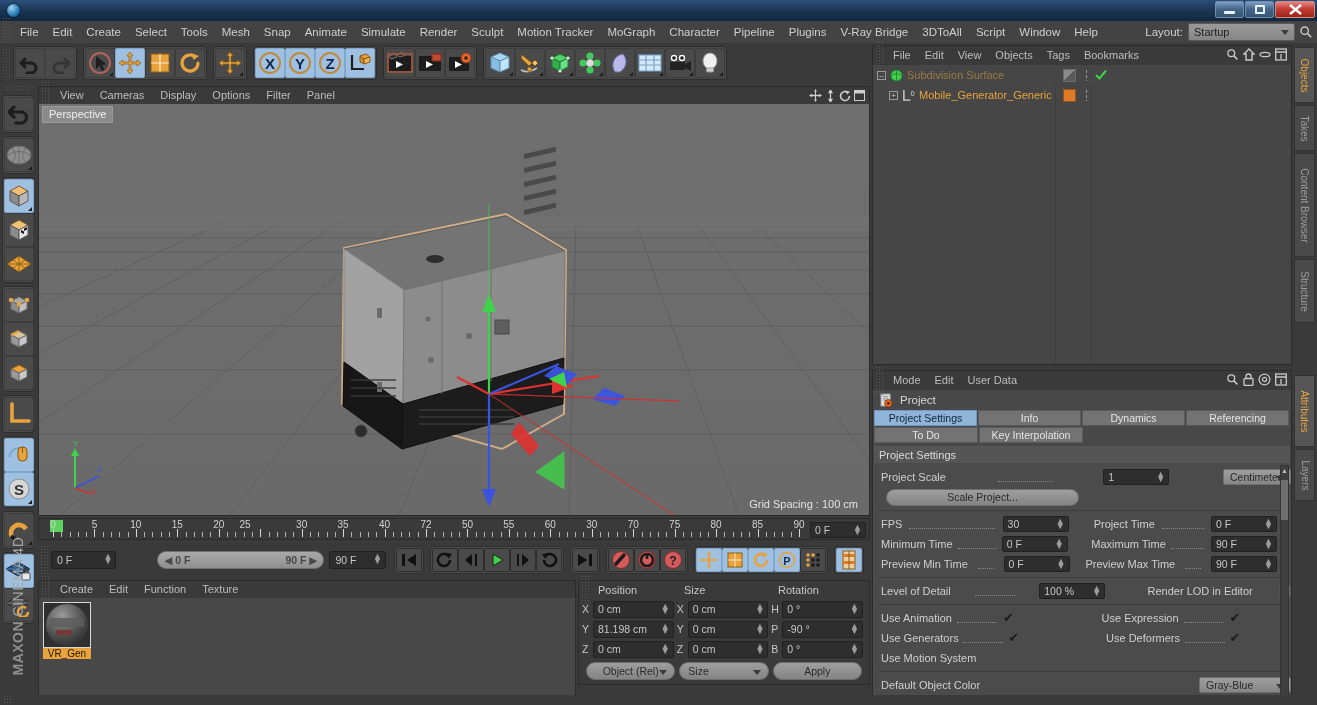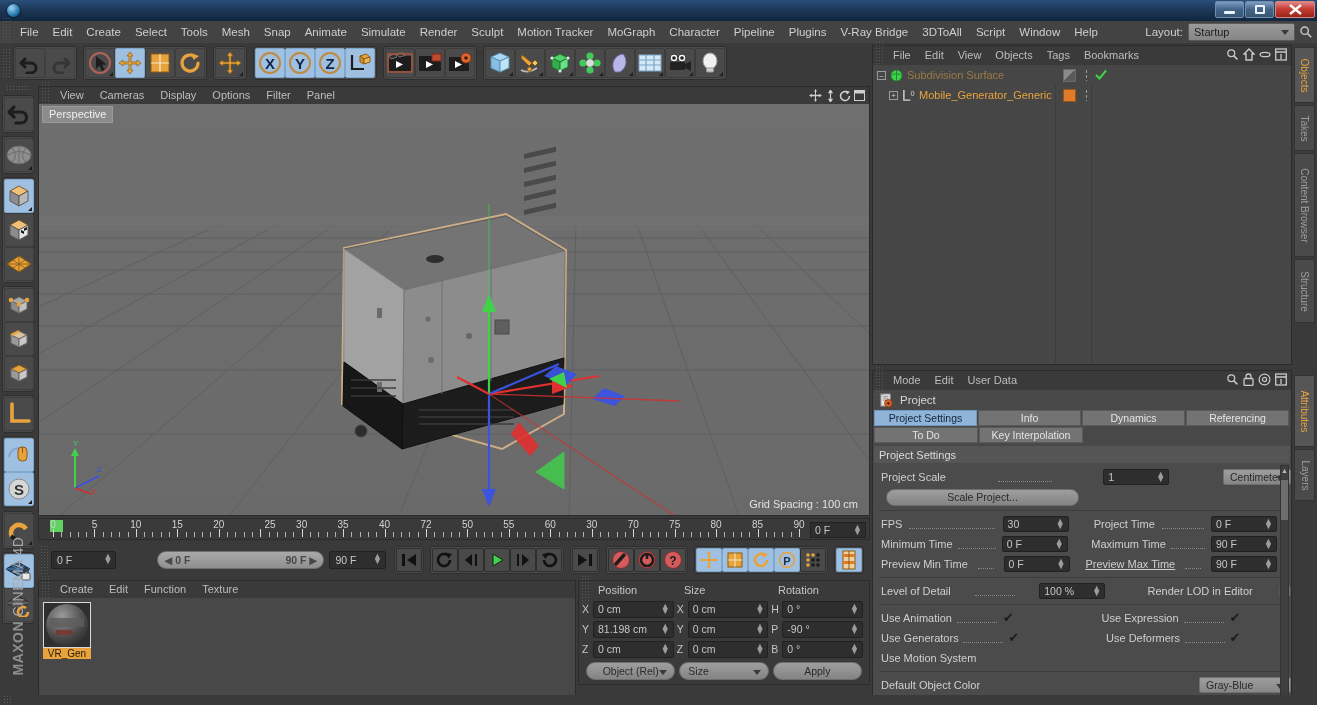--- a/index.html
+++ b/index.html
@@ -909,21 +909,21 @@
         <div class="tl-tick" style="left: 716.844px;"></div>
         <div class="tl-tick" style="left: 725.133px;"></div>
         <div class="tl-tick" style="left: 733.422px;"></div>
         <div class="tl-tick" style="left: 741.711px;"></div>
         <div class="tl-tick maj" style="left: 750px;"></div>
         <div class="tl-num" style="left: 4px;">0</div>
         <div class="tl-num" style="left: 45.4444px;">5</div>
         <div class="tl-num" style="left: 86.8889px;">10</div>
         <div class="tl-num" style="left: 128.333px;">15</div>
         <div class="tl-num" style="left: 169.778px;">20</div>
-        <div class="tl-num" style="left: 221px;">25</div>
+        <div class="tl-num" style="left: 196px;">25</div>
         <div class="tl-num" style="left: 252.667px;">30</div>
         <div class="tl-num" style="left: 294.111px;">35</div>
         <div class="tl-num" style="left: 335.556px;">40</div>
         <div class="tl-num" style="left: 377px;">72</div>
         <div class="tl-num" style="left: 418.444px;">50</div>
         <div class="tl-num" style="left: 459.889px;">55</div>
         <div class="tl-num" style="left: 501.333px;">60</div>
         <div class="tl-num" style="left: 542.778px;">30</div>
         <div class="tl-num" style="left: 584.222px;">70</div>
         <div class="tl-num" style="left: 625.667px;">75</div>
@@ -1335,21 +1335,21 @@
           </div>
       </div>
 
       <div class="prow">
         <span class="plab">Preview Min Time</span>
         <span class="dots" style="max-width:16px;"></span>
         <div class="pfield" style="width:66px;">
             <span>0 F</span>
             <span class="stepper">▲<br>▼</span>
           </div>
-        <span class="plab" style="margin-left:10px;text-decoration:underline;">Preview Max Time</span>
+        <span class="plab" style="margin-left:10px;">Preview Max Time</span>
         <span class="dots" style="max-width:16px;"></span>
         <div class="pfield" style="width:66px;margin-right:14px;">
             <span>90 F</span>
             <span class="stepper">▲<br>▼</span>
           </div>
       </div>
 
       <div class="hsep"></div>
 
       <div class="prow">

